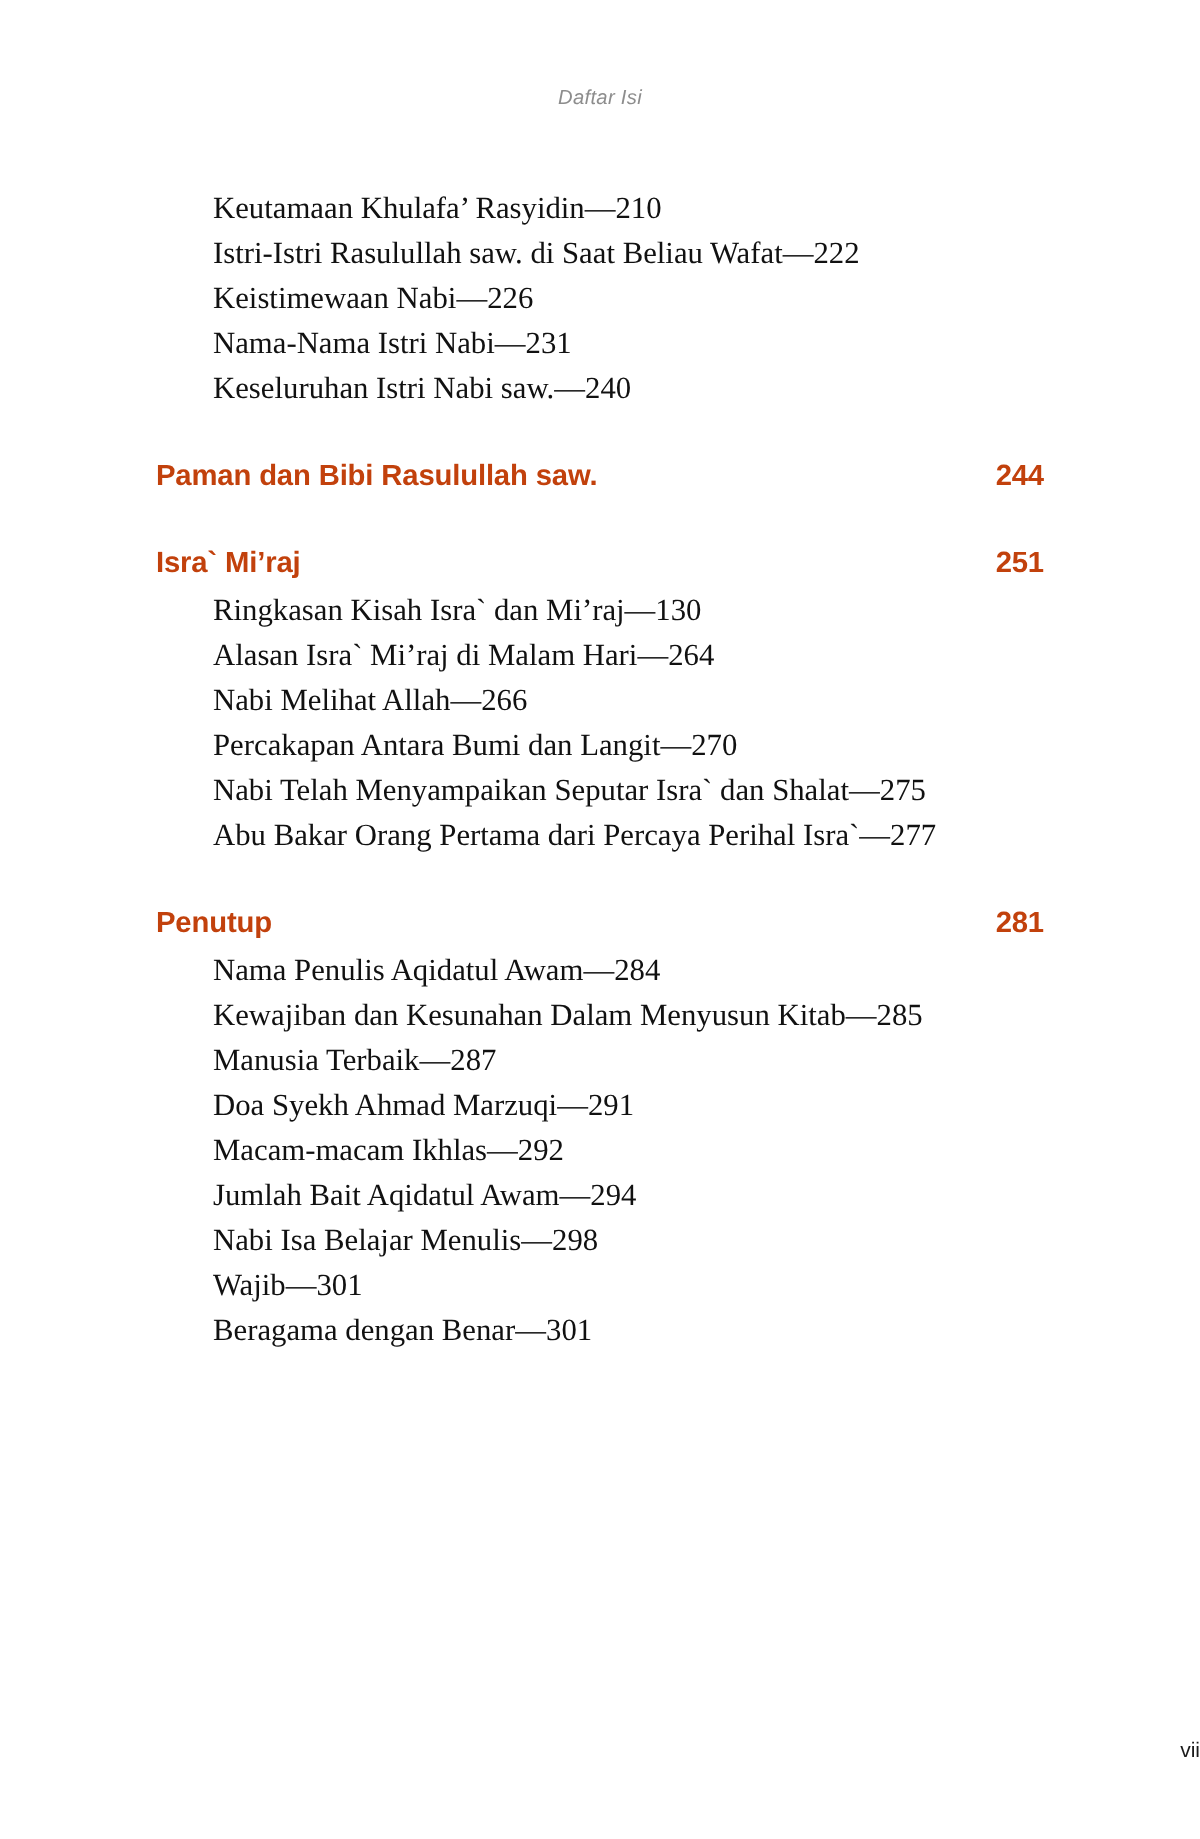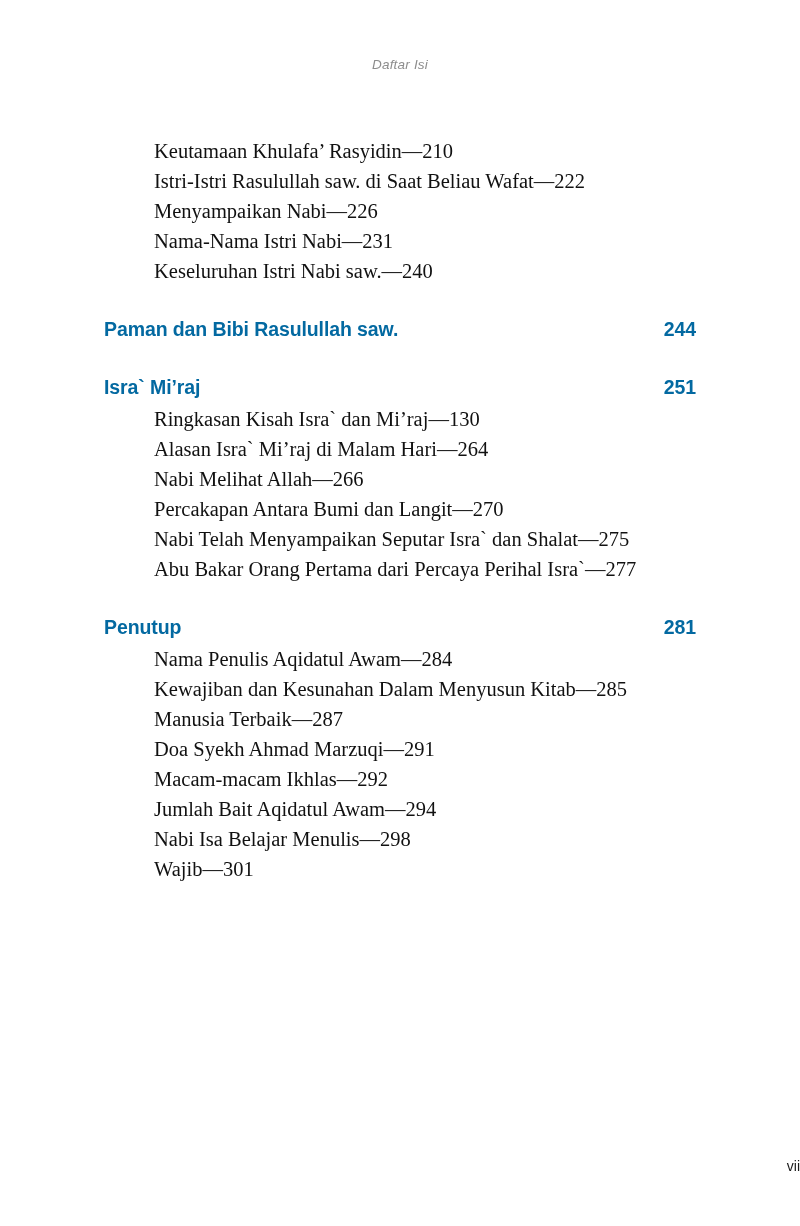--- a/index.html
+++ b/index.html
@@ -50,36 +50,36 @@
 
   
   .toc-heading {
     display: flex;
     align-items: baseline;
     justify-content: space-between;
     font-family: "Liberation Sans", sans-serif;
     font-weight: bold;
     font-size: 19.5px;
     line-height: 30px;
-    color: #0369a1;
+    color: #c2410c;
     letter-spacing: -0.1px;
     gap: 48px;
   }
   .toc-heading .heading-title {
     white-space: nowrap;
   }
   .toc-heading .heading-page {
     white-space: nowrap;
     padding-left: 20px;
   }
 
   
   .toc-entries {
     list-style: none;
-    margin: 12px;
+    margin: 0;
     padding: 0 0 0 38px;
   }
   .toc-entry {
     font-family: "Liberation Serif", serif;
     font-size: 20.5px;
     line-height: 30px;
     color: #111111;
     white-space: nowrap;
   }
   .toc-entry .em {
@@ -112,21 +112,21 @@
 
 <div class="page">
 
   <div class="running-head">Daftar Isi</div>
 
   <div class="content">
       <div class="toc-group no-heading">
         <ul class="toc-entries">
           <li class="toc-entry"><span>Keutamaan Khulafa’ Rasyidin</span><span>—</span><span>210</span></li>
           <li class="toc-entry"><span>Istri-Istri Rasulullah saw. di Saat Beliau Wafat</span><span>—</span><span>222</span></li>
-          <li class="toc-entry"><span>Menyampaikan Nabi</span><span>—</span><span>226</span></li>
+          <li class="toc-entry"><span>Keistimewaan Nabi</span><span>—</span><span>226</span></li>
           <li class="toc-entry"><span>Nama-Nama Istri Nabi</span><span>—</span><span>231</span></li>
           <li class="toc-entry"><span>Keseluruhan Istri Nabi saw.</span><span>—</span><span>240</span></li>
         </ul>
       </div>
       <div class="toc-group">
         <div class="toc-heading">
           <span class="heading-title">Paman dan Bibi Rasulullah saw.</span>
           <span class="heading-page">244</span>
         </div>
       </div>
@@ -151,19 +151,20 @@
         </div>
         <ul class="toc-entries">
           <li class="toc-entry"><span>Nama Penulis Aqidatul Awam</span><span>—</span><span>284</span></li>
           <li class="toc-entry"><span>Kewajiban dan Kesunahan Dalam Menyusun Kitab</span><span>—</span><span>285</span></li>
           <li class="toc-entry"><span>Manusia Terbaik</span><span>—</span><span>287</span></li>
           <li class="toc-entry"><span>Doa Syekh Ahmad Marzuqi</span><span>—</span><span>291</span></li>
           <li class="toc-entry"><span>Macam-macam Ikhlas</span><span>—</span><span>292</span></li>
           <li class="toc-entry"><span>Jumlah Bait Aqidatul Awam</span><span>—</span><span>294</span></li>
           <li class="toc-entry"><span>Nabi Isa Belajar Menulis</span><span>—</span><span>298</span></li>
           <li class="toc-entry"><span>Wajib</span><span>—</span><span>301</span></li>
+          <li class="toc-entry"><span>Beragama dengan Benar</span><span>—</span><span>301</span></li>
         </ul>
       </div>
     </div>
 
   <div class="folio">vii</div>
 
 </div>
 
 </body></html>

